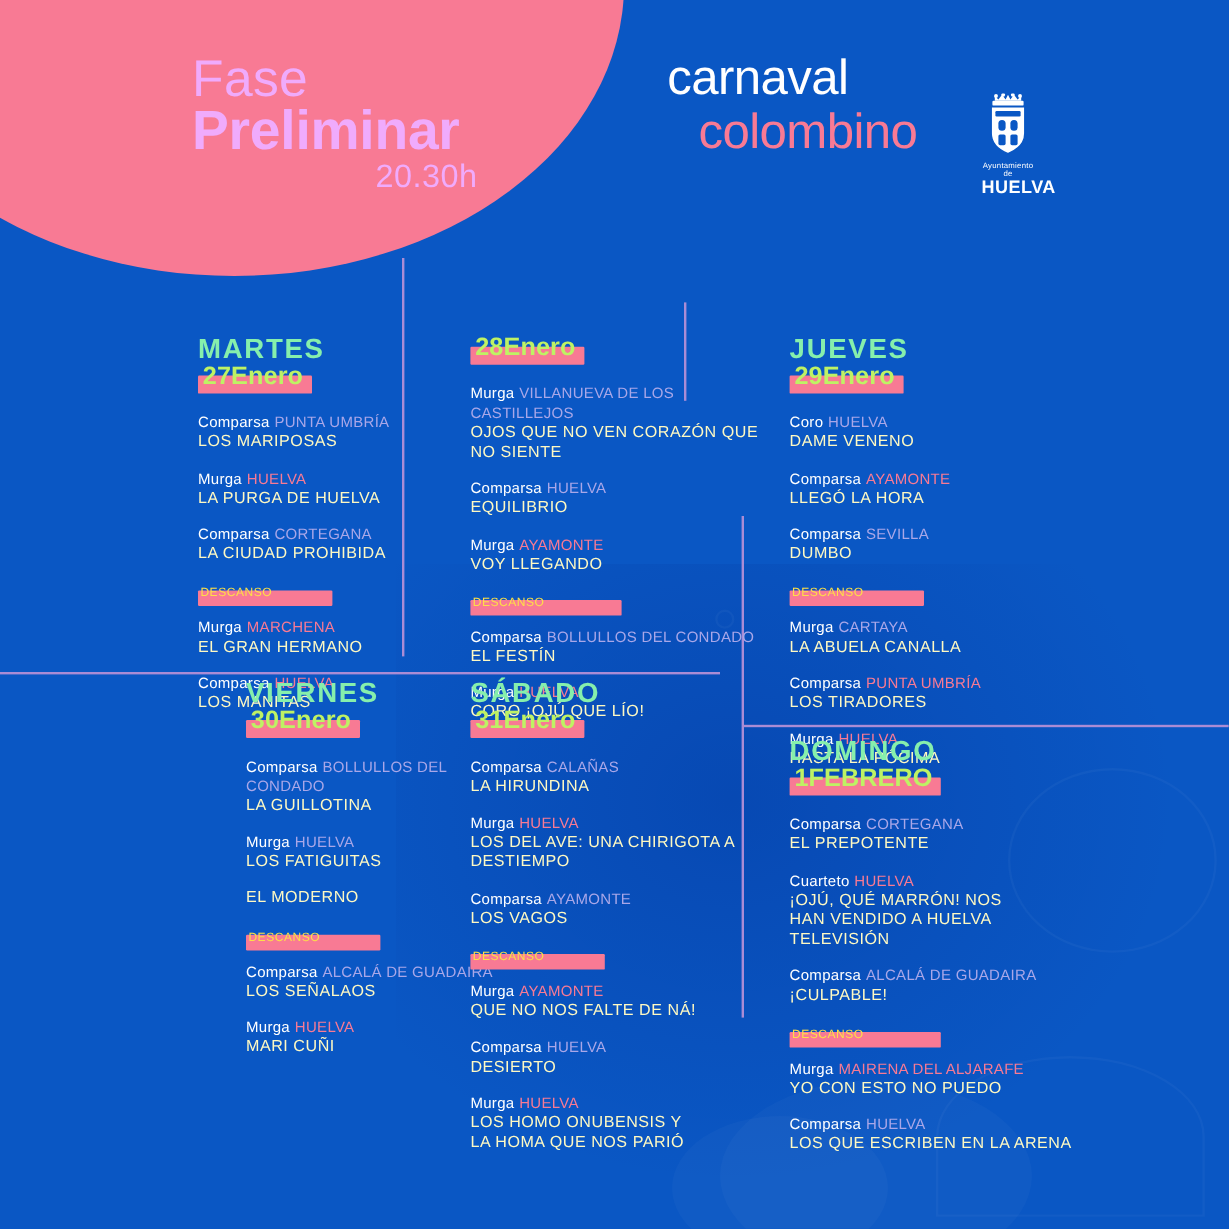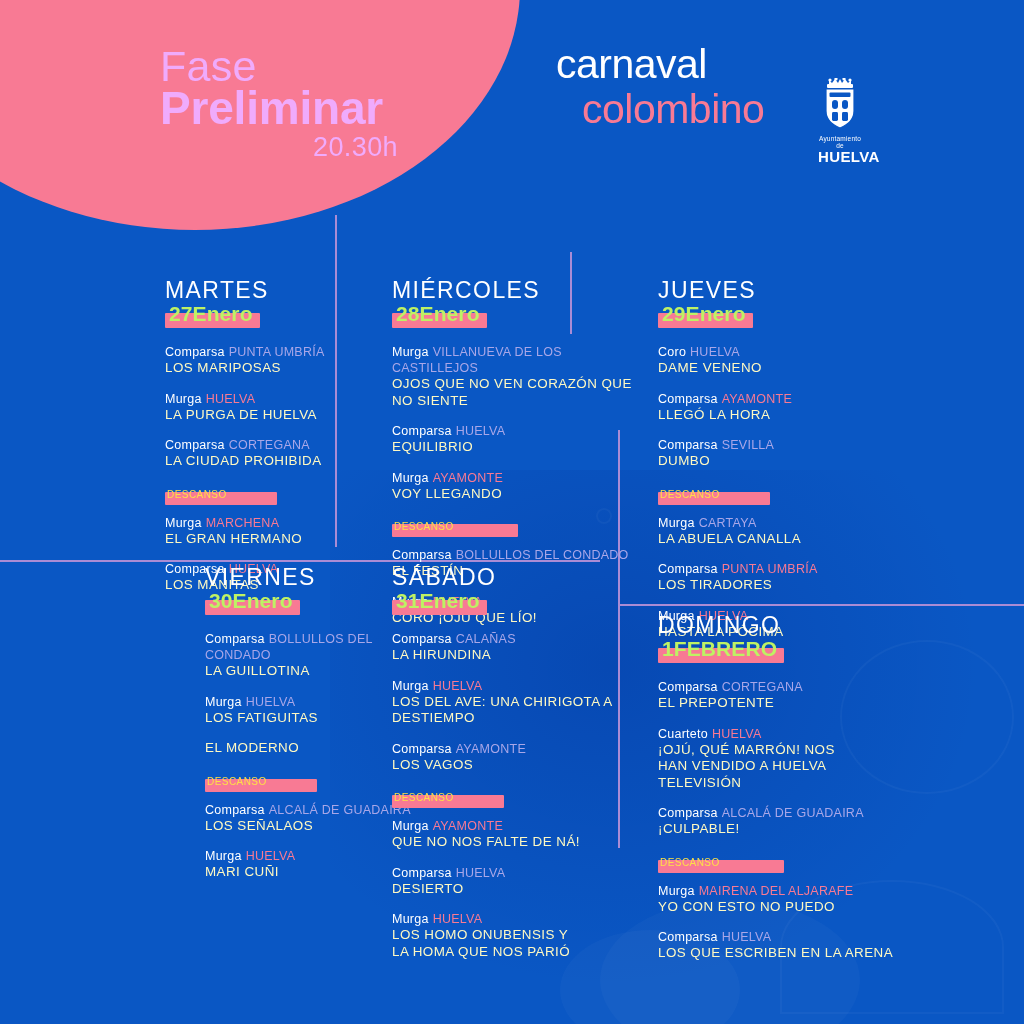--- a/index.html
+++ b/index.html
@@ -39,21 +39,21 @@
   .crest svg{display:block;}
   .crest-sub{color:#fff;font-size:6.5px;letter-spacing:.2px;margin-top:1px;line-height:1.1;}
   .crest-city{color:#fff;font-size:15px;font-weight:700;letter-spacing:.4px;line-height:1.05;}
 
   
   .hline{position:absolute;height:1.6px;background:#b38fd6;opacity:.95;z-index:4;}
   .vline{position:absolute;width:1.6px;background:#b38fd6;opacity:.95;z-index:4;}
 
   
   .col{position:absolute;z-index:5;color:#fff;}
-  .day-name{font-size:23px;font-weight:400;letter-spacing:1.4px;line-height:1.05;color:#ffffff;}
+  .day-name{font-size:23px;font-weight:700;letter-spacing:1.4px;line-height:1.05;color:#86efac;}
   .day-date{position:relative;display:inline-block;font-size:21px;font-weight:700;line-height:1.05;
             color:#bef264;padding:0 7px 0 4px;margin-top:1px;letter-spacing:.1px;}
   .day-date .bar{
     position:absolute;left:0;right:0;bottom:-3px;height:15px;background:#f87a94;z-index:-1;border-radius:1px;
   }
   .entries{margin-top:19px;}
   .entry{margin-bottom:14px;}
   .entry .cat{font-size:12.5px;font-weight:400;color:#ffffff;letter-spacing:.25px;line-height:1.28;}
   .entry .cat .city{margin-left:4px;}
   .city-lav{color:#a9a7e8;}
@@ -133,21 +133,20 @@
           <div class="title">LA CIUDAD PROHIBIDA</div>
         </div><div class="rest"><span class="bar"></span>DESCANSO</div><div class="entry">
           <div class="cat">Murga<span class="city city-pink">MARCHENA</span></div>
           <div class="title">EL GRAN HERMANO</div>
         </div><div class="entry">
           <div class="cat">Comparsa<span class="city city-pink">HUELVA</span></div>
           <div class="title">LOS MANITAS</div>
         </div></div>
     </div>
   <div class="col" style="left:392px;top:278px;width:250px;">
-      <div class="day-name">MIÉRCOLES</div>
       <div><div class="day-date"><span class="bar"></span>28Enero</div></div>
       <div class="entries"><div class="entry">
           <div class="cat">Murga<span class="city city-lav">VILLANUEVA DE LOS CASTILLEJOS</span></div>
           <div class="title">OJOS QUE NO VEN CORAZÓN QUE NO SIENTE</div>
         </div><div class="entry">
           <div class="cat">Comparsa<span class="city city-lav">HUELVA</span></div>
           <div class="title">EQUILIBRIO</div>
         </div><div class="entry">
           <div class="cat">Murga<span class="city city-pink">AYAMONTE</span></div>
           <div class="title">VOY LLEGANDO</div>

